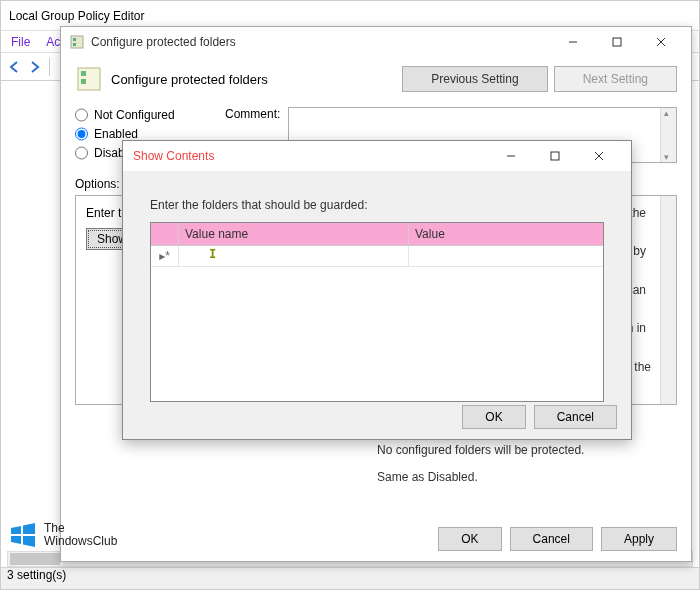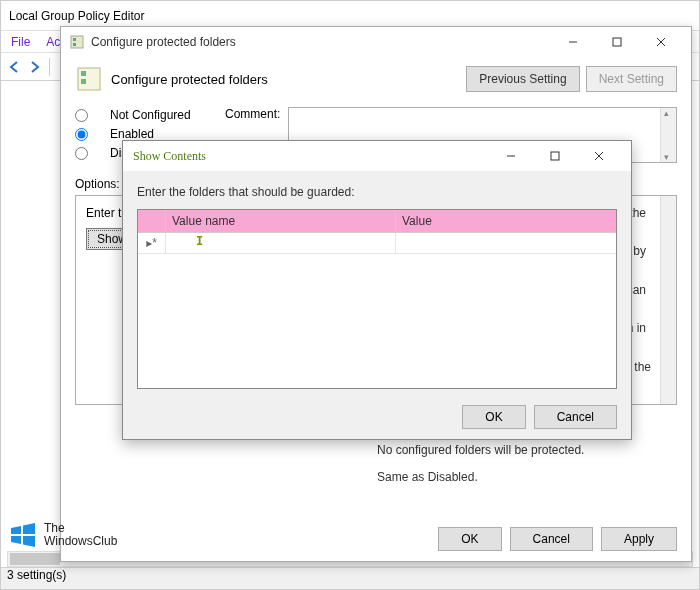--- a/index.html
+++ b/index.html
@@ -22,24 +22,24 @@
 .config-dialog { position: absolute; top: 26px; left: 60px; width: 632px; height: 536px; background: #fff; border: 1px solid #aaa; box-shadow: 0 3px 10px rgba(0,0,0,0.25); }
 .config-titlebar { height: 30px; display: flex; align-items: center; padding: 0 8px; background: #fff; }
 .config-icon { width: 16px; height: 16px; margin-right: 6px; display:flex; align-items:center; justify-content:center; }
 .config-title { flex: 1; color: #333; }
 .win-btn { width: 44px; height: 28px; display: flex; align-items: center; justify-content: center; color: #333; }
 
 .config-body { padding: 8px 14px; }
 .config-header { display: flex; align-items: center; margin-bottom: 10px; }
 .config-header-icon { width: 28px; height: 28px; margin-right: 8px; display:flex; align-items:center; justify-content:center; }
 .config-header-title { flex: 1; font-size: 13px; }
-.nav-btn { background: #e1e1e1; border: 1px solid #adadad; padding: 5px 12px; margin-left: 6px; color: #333; }
+.nav-btn { background: #e1e1e1; border: 1px solid #adadad; padding: 5px 28px; margin-left: 6px; color: #333; }
 .nav-btn.disabled { color: #999; background:#efefef; }
 
-.radio-row { display: flex; align-items: center; margin: 5px 0; gap: 16px; }
+.radio-row { display: flex; margin: 5px 0; }
 .radio-row input { margin-right: 6px; }
 .comment-row { display: flex; align-items: flex-start; margin: 4px 0; }
 .comment-box { flex: 1; height: 56px; border: 1px solid #adadad; background: #fff; position:relative; }
 .comment-box .sb { position:absolute; right:0; top:0; bottom:0; width:16px; background:#f0f0f0; border-left:1px solid #ddd; }
 .comment-box .sb::before { content:"▴"; position:absolute; top:0; left:3px; font-size:9px; color:#888;}
 .comment-box .sb::after { content:"▾"; position:absolute; bottom:0; left:3px; font-size:9px; color:#888;}
 
 .section-label { margin-top: 10px; margin-bottom:4px; }
 .options-box { border: 1px solid #adadad; padding: 10px; height: 210px; background: #fff; width: 220px; }
 .show-btn { background: #e1e1e1; border: 1px solid #7a7a7a; padding: 3px 10px; margin-top: 8px; outline:1px dotted #555; outline-offset:-3px; }
@@ -48,22 +48,22 @@
 .help-box .sb { position:absolute; right:0; top:0; bottom:0; width:16px; background:#f0f0f0; border-left:1px solid #ddd; }
 .help-text-extra { position:absolute; left:304px; top:330px; width:314px; line-height:1.8; color:#333; }
 .help-text-extra p { margin-bottom:6px; }
 
 .dialog-buttons { position: absolute; bottom: 10px; right: 14px; display: flex; gap: 8px; }
 .dlg-btn { background: #e1e1e1; border: 1px solid #adadad; padding: 4px 22px; text-align: center; }
 
 
 .show-dialog { position: absolute; top: 140px; left: 122px; width: 510px; height: 300px; background: #f0f0f0; border: 1px solid #888; box-shadow: 0 4px 14px rgba(0,0,0,0.3); }
 .show-titlebar { height: 30px; display: flex; align-items: center; padding: 0 10px; background: #fff; }
-.show-title { flex: 1; color: #4d7c0f; font-family: Liberation Serif, serif; }
-.show-body { padding: 14px; }
+.show-title { flex: 1; color: #ef4444; }
+.show-body { padding: 27px; }
 .show-prompt { margin-bottom: 10px; color: #333; }
 .table-wrap { border: 1px solid #888; background: #fff; height: 180px; }
 .table-head { display: flex; border-bottom: 1px solid #ccc; background: #f9a8d4; }
 .th { border-right: 1px solid #ccc; padding: 4px 6px; color: #333; }
 .th.rowhead { width: 28px; }
 .th.name { width: 230px; }
 .th.value { flex: 1; border-right: none; }
 .table-row { display: flex; border-bottom: 1px solid #e5e5e5; }
 .td { border-right: 1px solid #e5e5e5; padding: 3px 6px; height:20px; }
 .td.rowhead { width: 28px; text-align:center; color:#666; }

